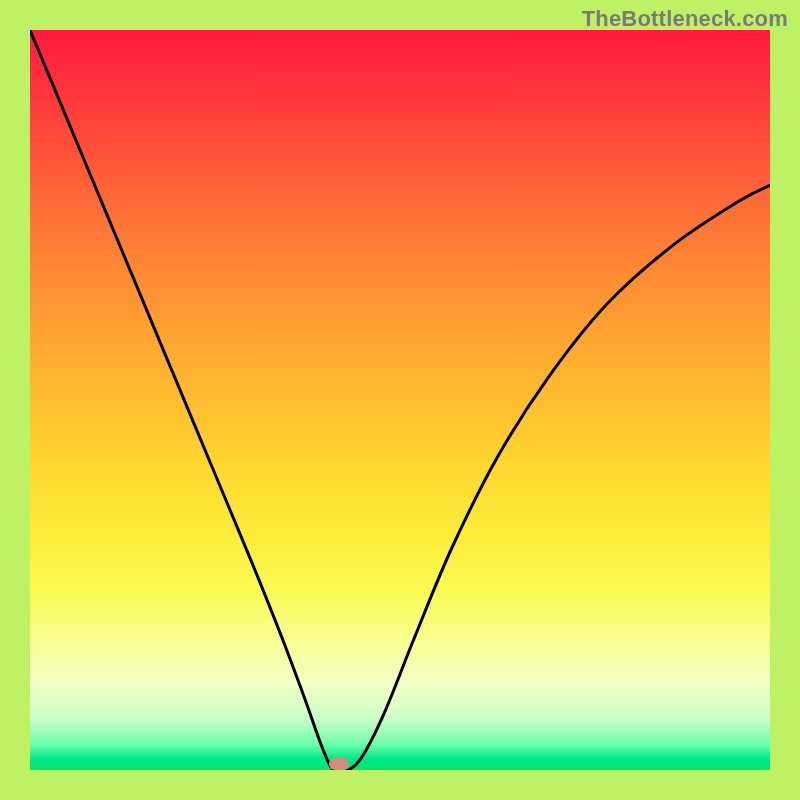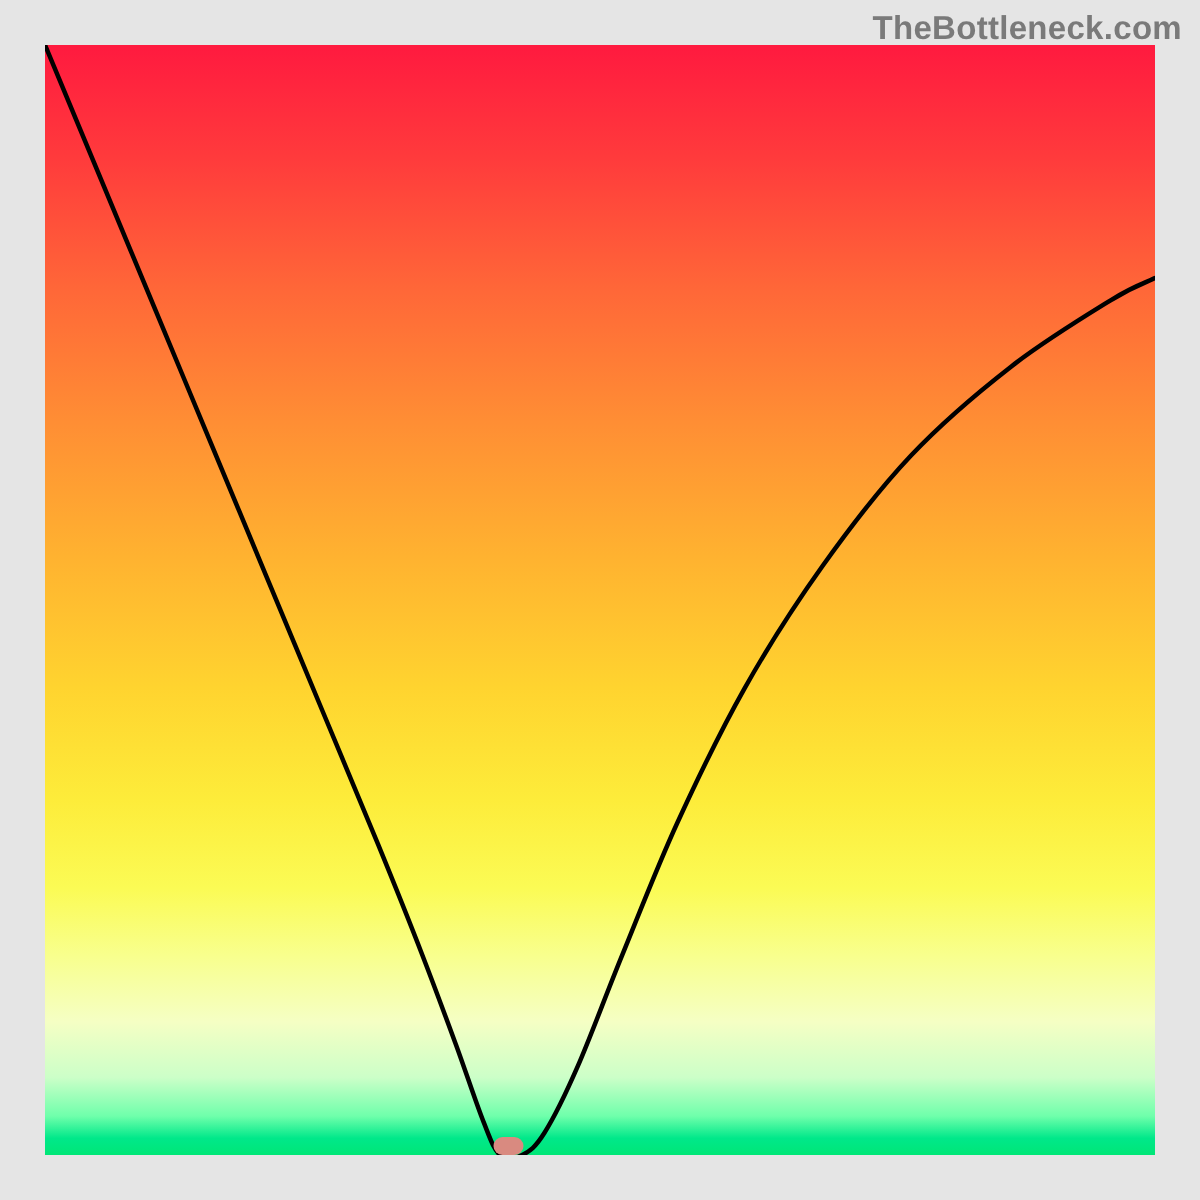--- a/index.html
+++ b/index.html
@@ -10,21 +10,21 @@
     background: #000;
     overflow: hidden;
     font-family: Arial, Helvetica, sans-serif;
   }
   .frame {
     position: absolute;
     left: 0;
     top: 0;
     width: 800px;
     height: 800px;
-    background: #e5e5e5;
+    background: #bef264;
   }
   .plot-area {
     position: absolute;
     left: 30px;
     top: 30px;
     width: 740px;
     height: 740px;
     background: linear-gradient(to bottom,
       #ff1a3f 0%,
       #ff3a3c 10%,

